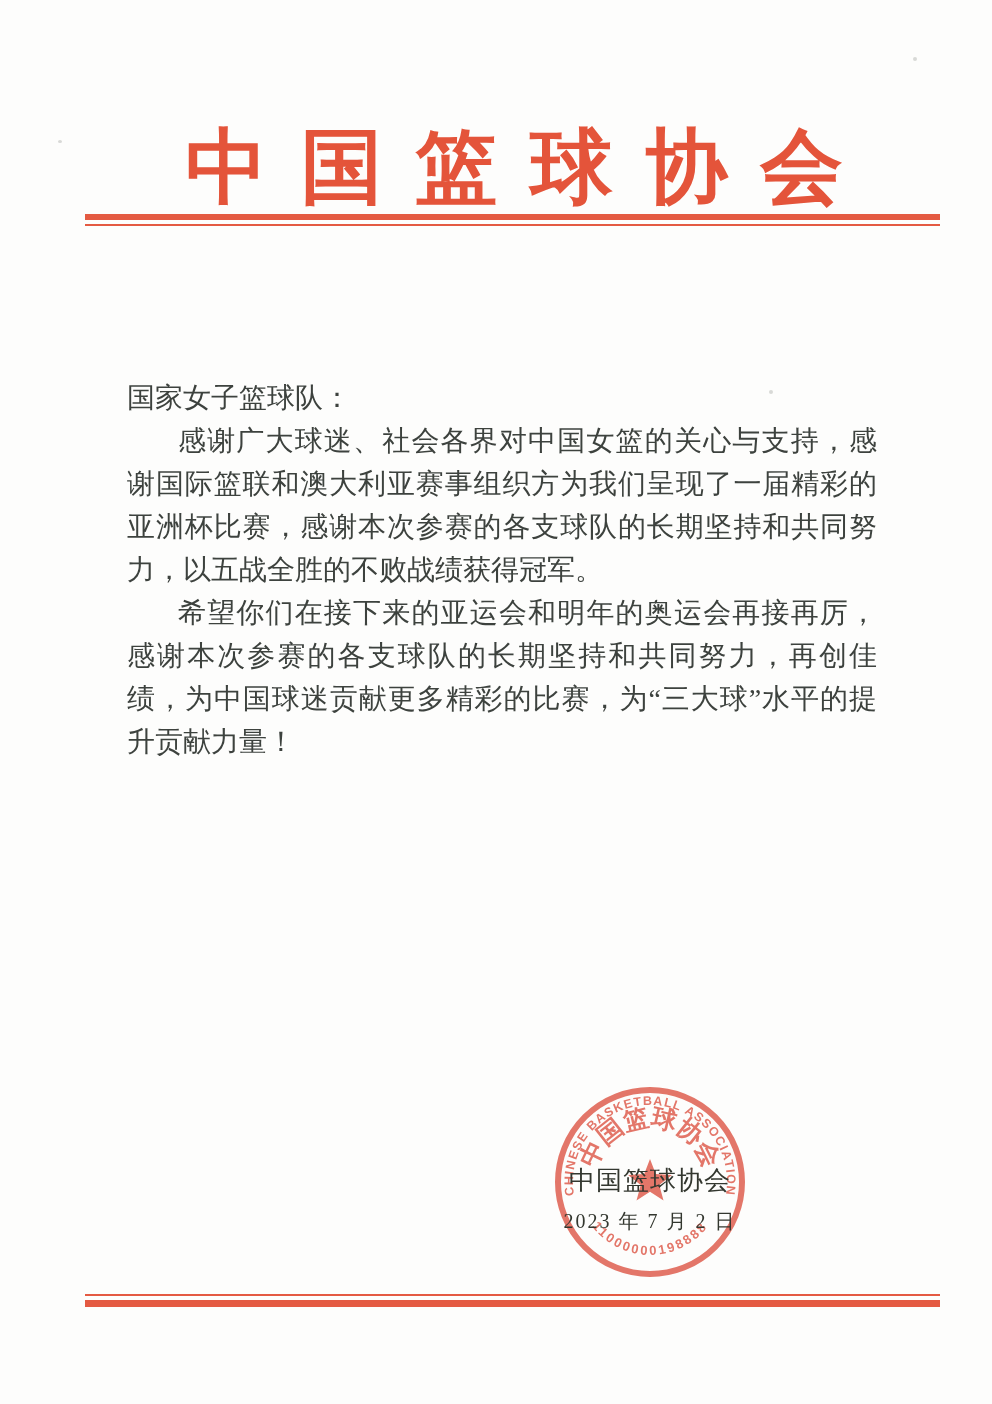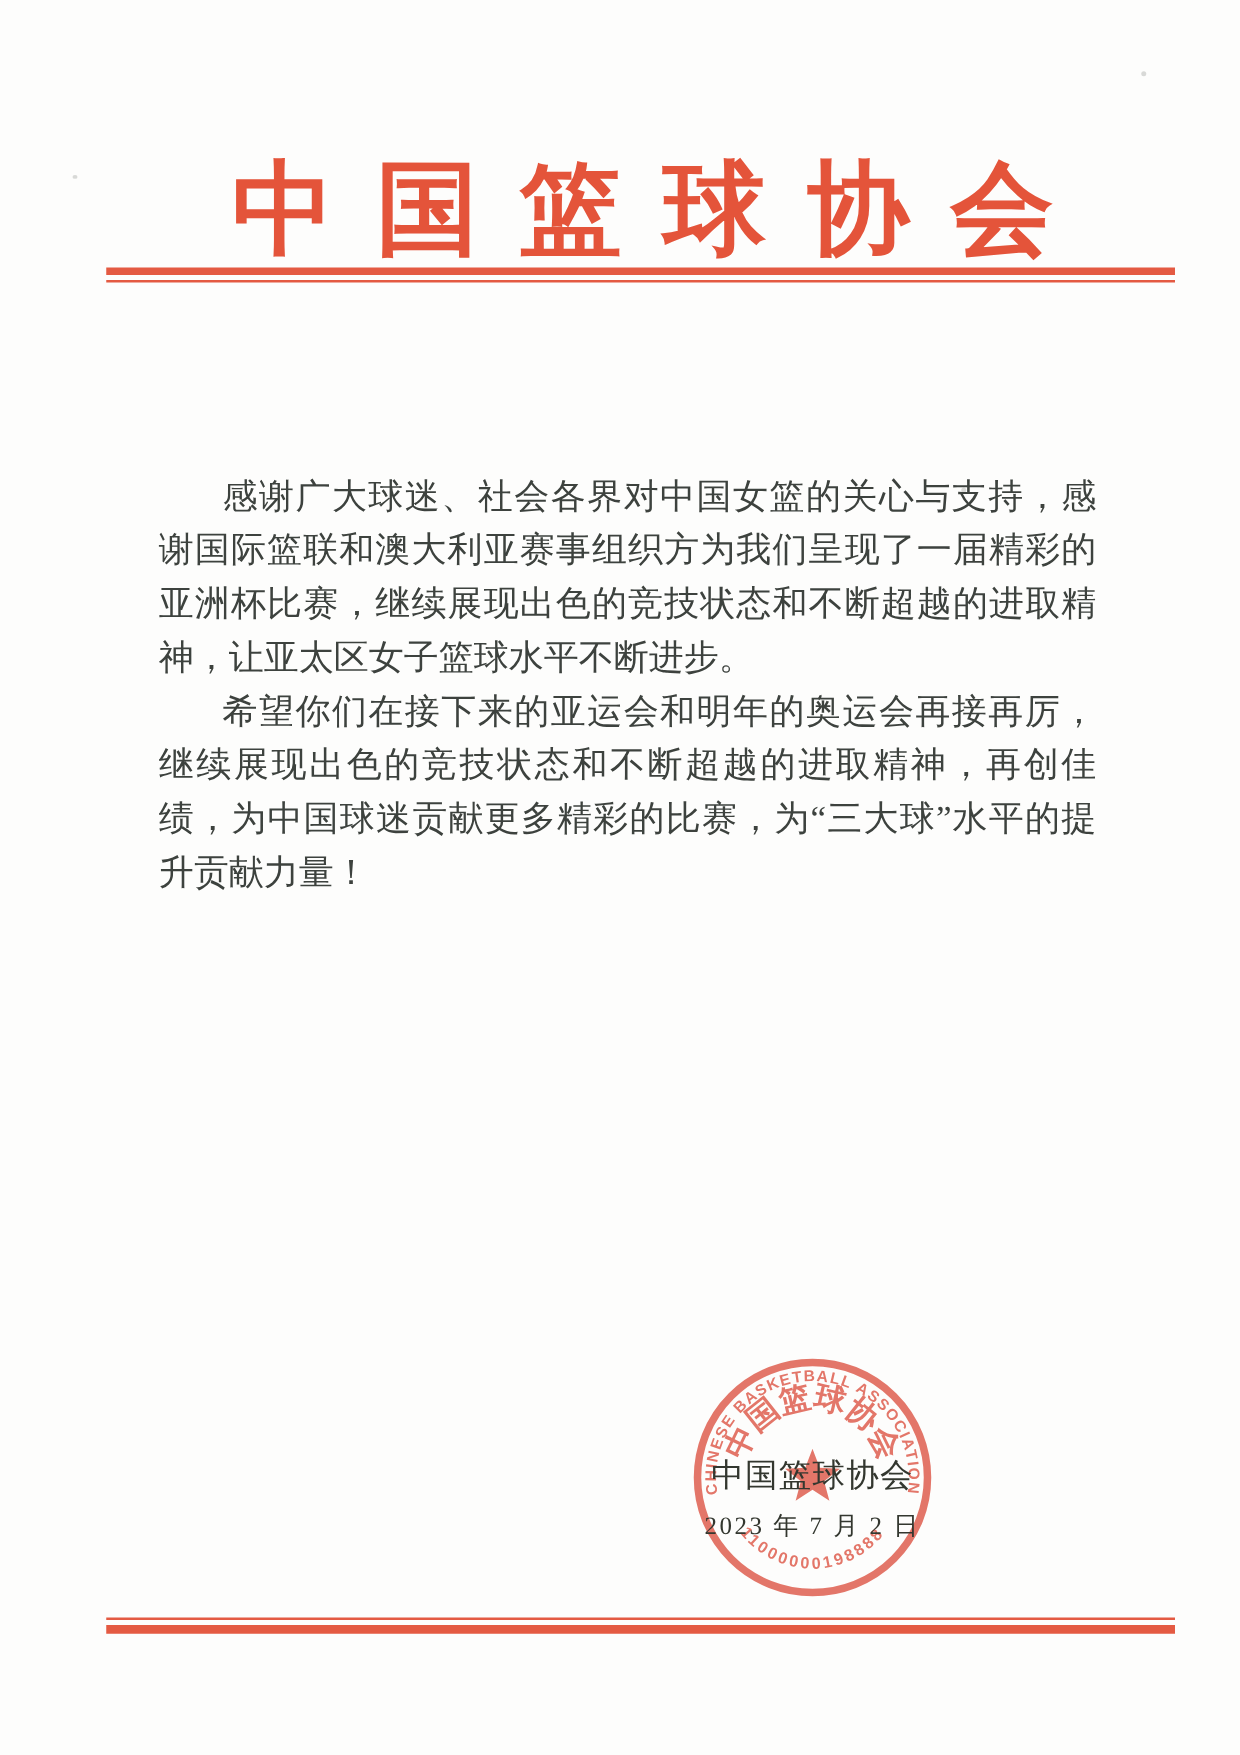--- a/index.html
+++ b/index.html
@@ -73,22 +73,23 @@
   <div class="speck speck-1"></div>
   <div class="speck speck-2"></div>
   <div class="speck speck-3"></div>
 
   <div class="letterhead">中国篮球协会</div>
   <div class="rule rule-top-thick"></div>
   <div class="rule rule-top-thin"></div>
 
 
   <div class="body-block">
-    <p class="para">感谢广大球迷、社会各界对中国女篮的关心与支持，感谢国际篮联和澳大利亚赛事组织方为我们呈现了一届精彩的亚洲杯比赛，继续展现出色的竞技状态和不断超越的进取精神，让亚太区女子篮球水平不断进步。</p>
-    <p class="para">希望你们在接下来的亚运会和明年的奥运会再接再厉，继续展现出色的竞技状态和不断超越的进取精神，再创佳绩，为中国球迷贡献更多精彩的比赛，为“三大球”水平的提升贡献力量！</p>
+    <p class="salutation">国家女子篮球队：</p>
+    <p class="para">感谢广大球迷、社会各界对中国女篮的关心与支持，感谢国际篮联和澳大利亚赛事组织方为我们呈现了一届精彩的亚洲杯比赛，感谢本次参赛的各支球队的长期坚持和共同努力，以五战全胜的不败战绩获得冠军。</p>
+    <p class="para">希望你们在接下来的亚运会和明年的奥运会再接再厉，感谢本次参赛的各支球队的长期坚持和共同努力，再创佳绩，为中国球迷贡献更多精彩的比赛，为“三大球”水平的提升贡献力量！</p>
   </div>
 
   <svg class="seal" viewBox="0 0 200 200">
     <defs>
       <path id="arc-outer" d="M 26.0 121.2 A 77 77 0 1 1 174.0 121.2" fill="none"></path>
       <path id="arc-code" d="M 34.4 132.0 A 73 73 0 0 0 165.6 132.0" fill="none"></path>
       <path id="arc-inner" d="M 46.5 83.6 A 56 56 0 0 1 153.5 83.6" fill="none"></path>
     </defs>
     <circle cx="100" cy="100" r="92" fill="none" stroke="#dc5140" stroke-width="6"></circle>
     <text font-family="Liberation Sans, DejaVu Sans, sans-serif" font-size="12.5" font-weight="bold" fill="#dc5140" letter-spacing="1.2">

